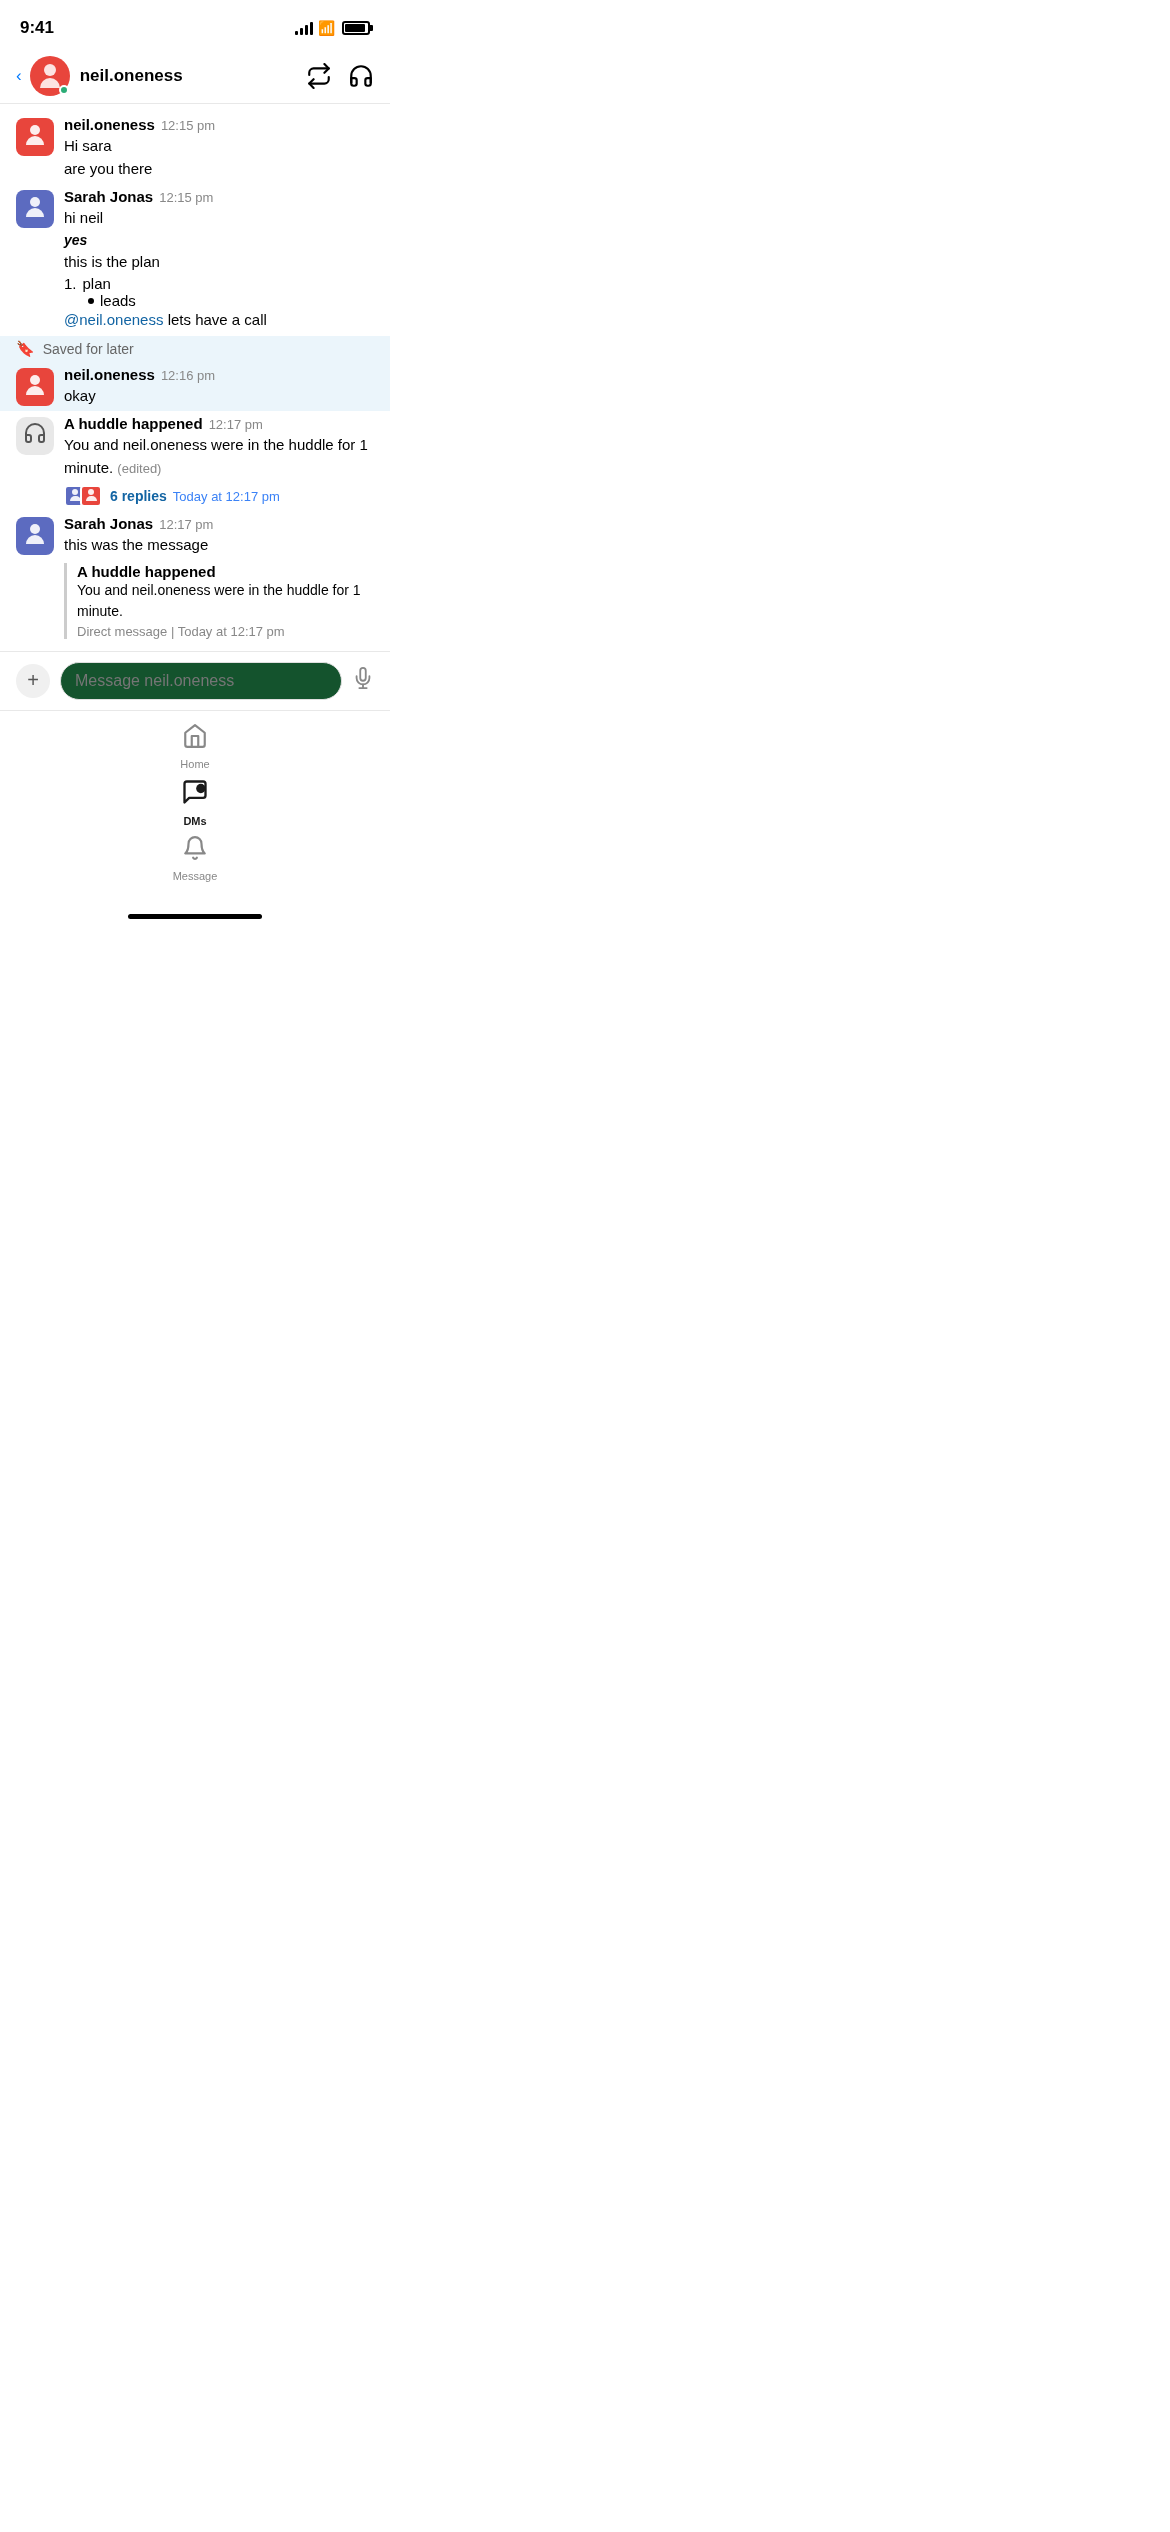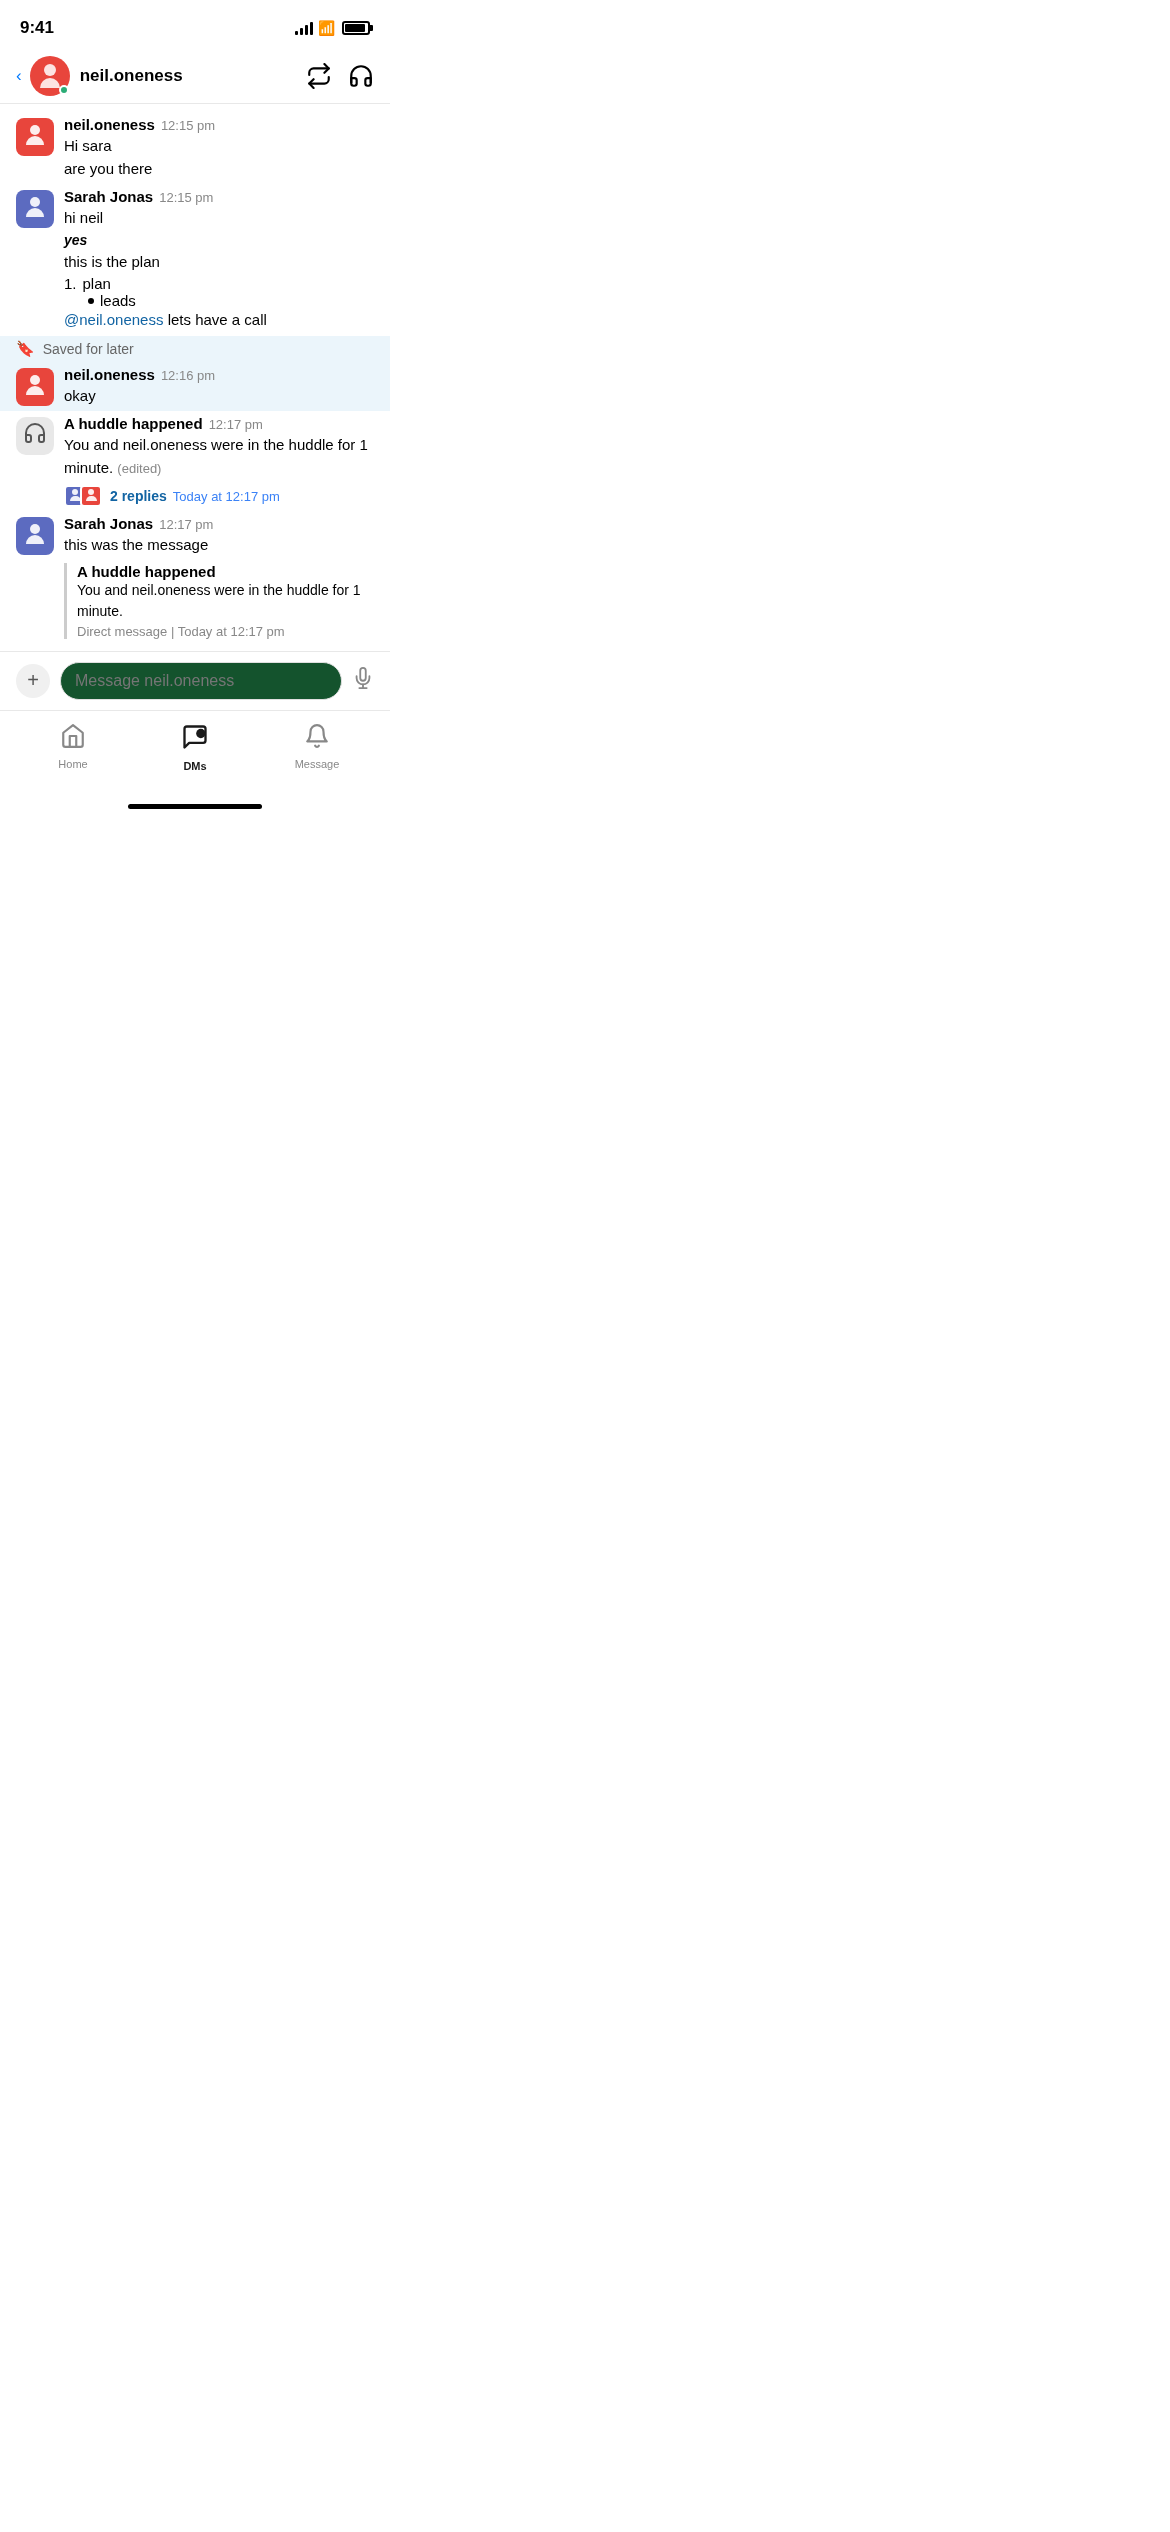--- a/index.html
+++ b/index.html
@@ -429,20 +429,21 @@
       cursor: pointer;
       flex-shrink: 0;
     }
 
     
     .bottom-nav {
       display: flex;
       border-top: 1px solid #e8e8e8;
       background: #fff;
       padding: 8px 12px 24px;
+      flex-direction: column;
     }
     .nav-item {
       flex: 1;
       display: flex;
       flex-direction: column;
       align-items: center;
       gap: 3px;
       cursor: pointer;
       padding: 4px 0;
     }
@@ -602,21 +603,21 @@
       </div>
       <div class="thread-replies">
         <div class="reply-avatars">
           <div class="reply-avatar blue">
             <div class="reply-avatar-person"></div>
           </div>
           <div class="reply-avatar red">
             <div class="reply-avatar-person"></div>
           </div>
         </div>
-        <span class="replies-link">2 replies</span>
+        <span class="replies-link">6 replies</span>
         <span class="replies-time">Today at 12:17 pm</span>
       </div>
     </div>
   </div>
 
   <div class="msg-row">
     <div class="msg-avatar blue">
       <div class="avatar-person-small"></div>
     </div>
     <div class="msg-content">

